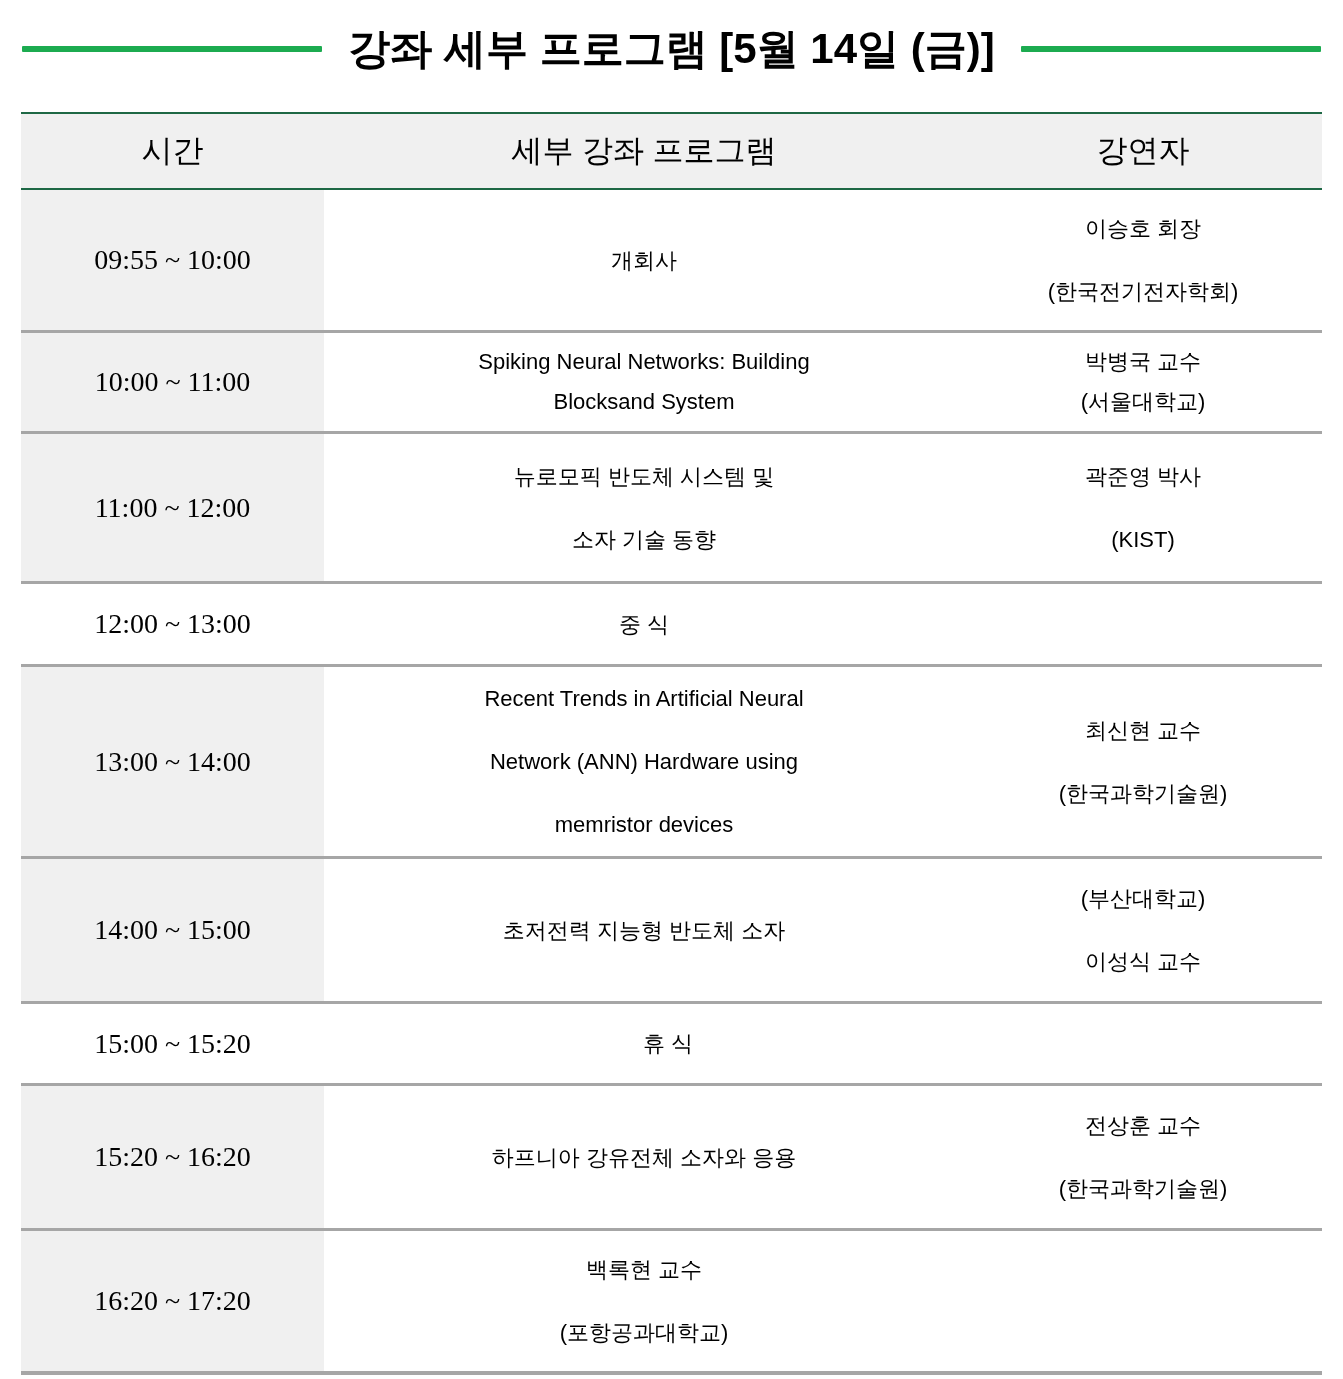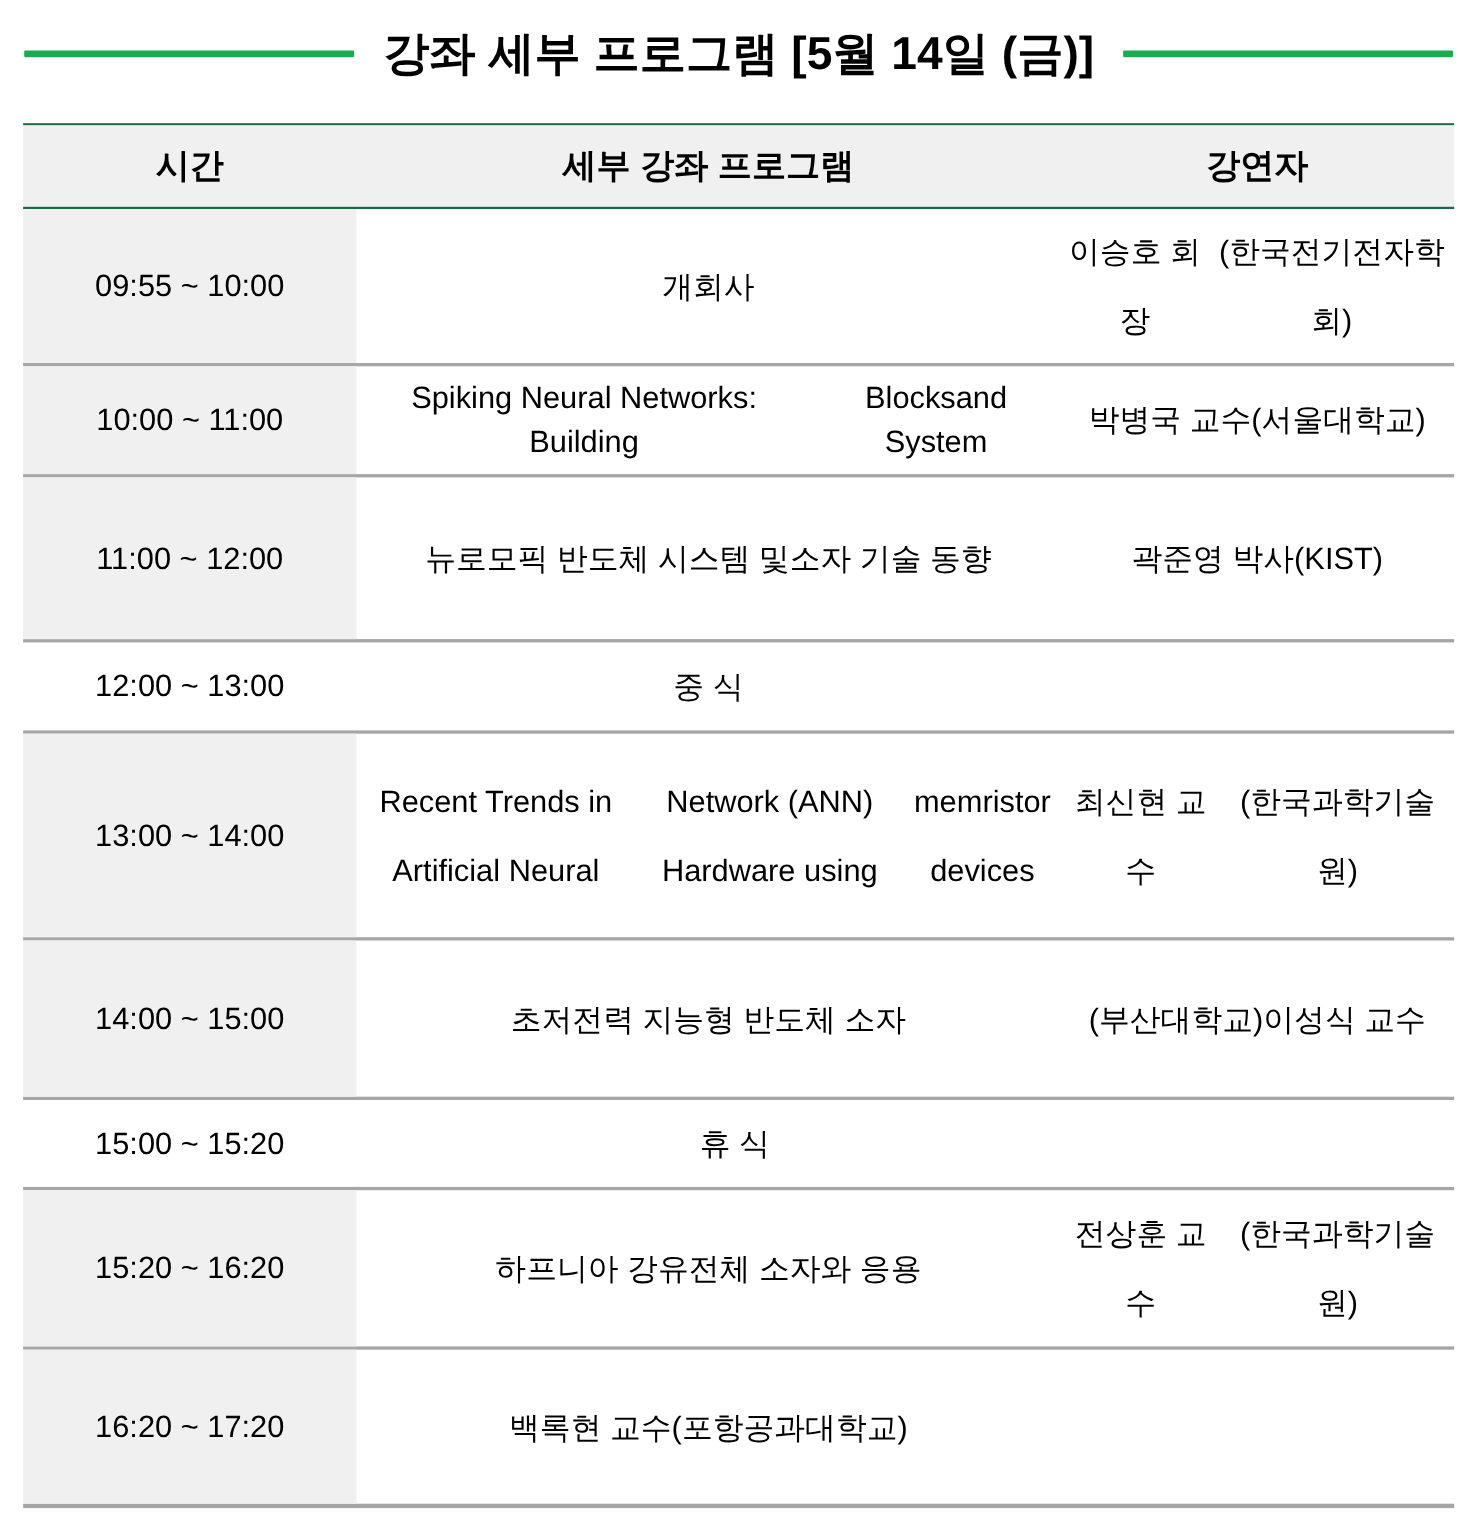--- a/index.html
+++ b/index.html
@@ -49,46 +49,47 @@
     grid-template-columns: 303px 640px 1fr;
     background: #f0f0f0;
     border-bottom: 2px solid #1e6845;
     height: 74px;
   }
   .header-cell {
     display: flex;
     align-items: center;
     justify-content: center;
     font-size: 31px;
-    font-weight: bold;
+    font-weight: normal;
   }
   .row {
     display: grid;
     grid-template-columns: 303px 640px 1fr;
     text-align: center;
   }
   .row + .row {
     border-top: 3px solid #a6a6a6;
   }
   .time-cell {
     background: #f0f0f0;
     display: flex;
     align-items: center;
     justify-content: center;
     font-size: 28px;
+    font-family: Liberation Serif, serif;
   }
   .row.break .time-cell {
     background: transparent;
   }
   .cell {
     display: flex;
-    flex-direction: row;
+    flex-direction: column;
     justify-content: center;
     align-items: center;
-    font-size: 28px;
+    font-size: 22px;
     line-height: 63px;
   }
   .row.tight .cell {
     line-height: 40px;
   }
   
   .r0 { min-height: 140px; }
   .r1 { min-height: 98px;  }
   .r2 { min-height: 147px; }
   .r3 { min-height: 80px;  }

